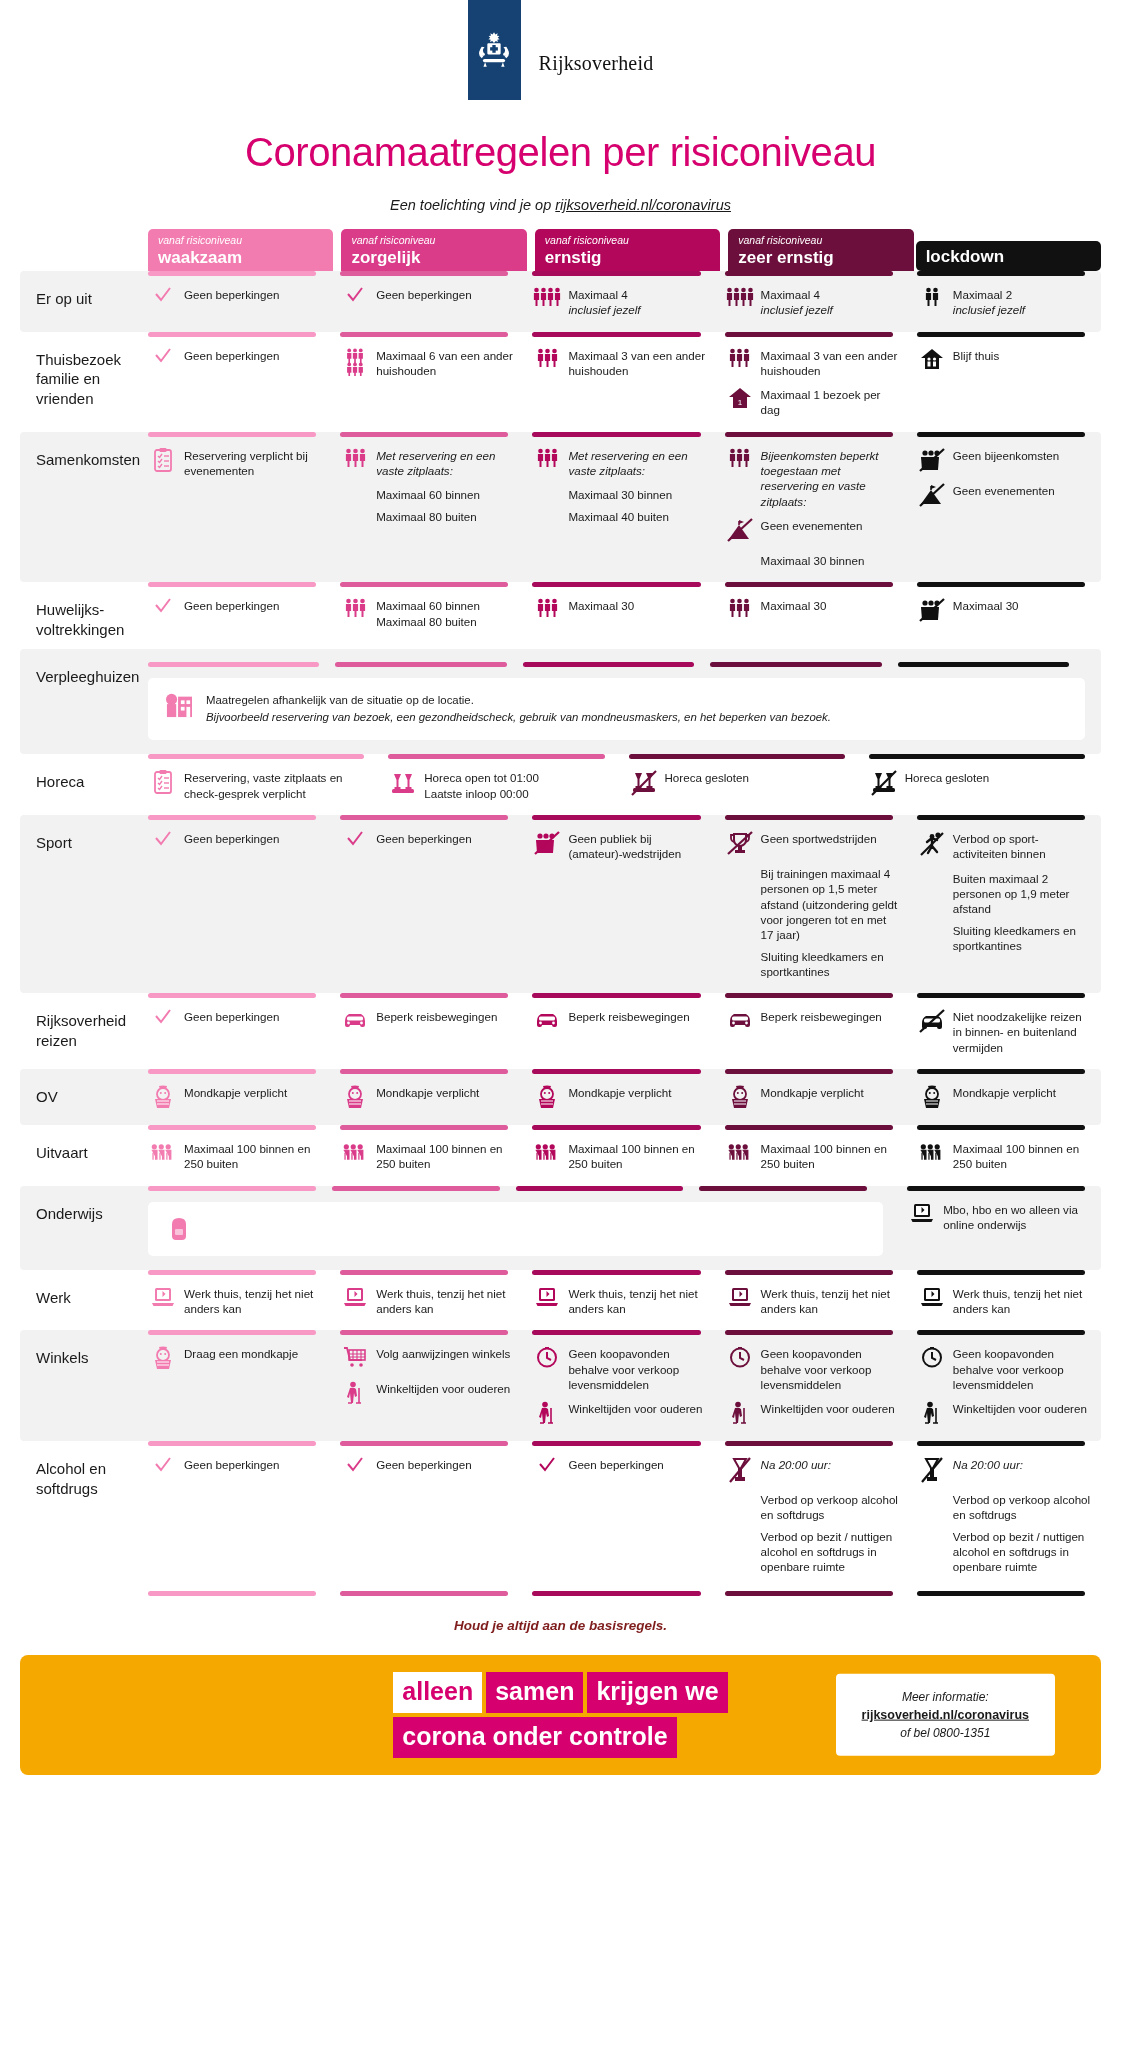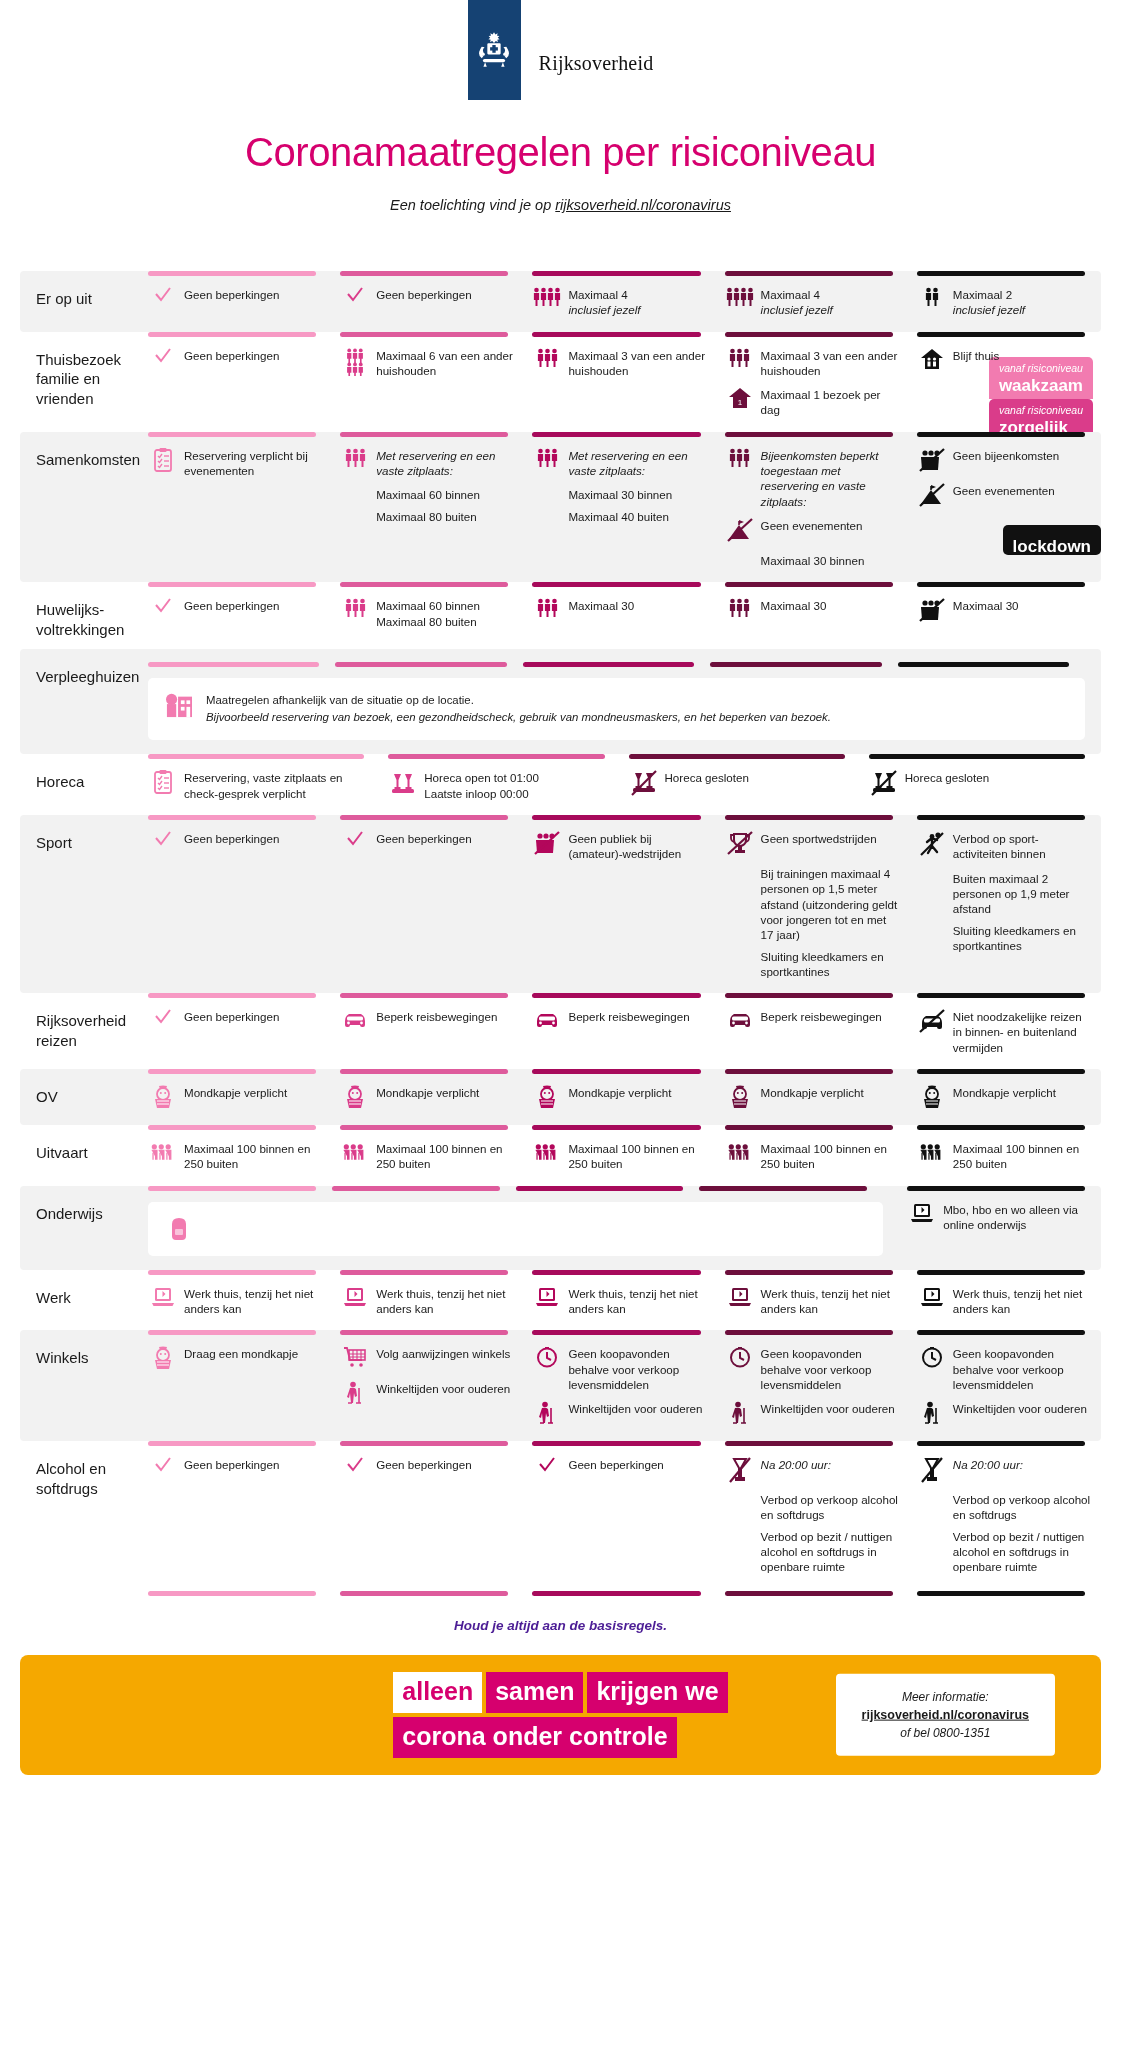--- a/index.html
+++ b/index.html
@@ -40,40 +40,40 @@
     font-style: italic;
     margin-top: 22px;
     color: #1a1a1a;
   }
   .subtitle a { color: #1a1a1a; text-decoration: underline; }
 
   
   
   .table { margin: 0 20px; position: relative; }
 
-  .headrow { display: flex; margin-top: 16px; height: 42px; align-items: flex-end; flex-direction: column; }
+  .headrow { display: flex; margin-top: 16px; height: 42px; align-items: flex-end; }
   .head-spacer { width: 128px; flex: 0 0 128px; }
   .head-cell {
     flex: 1 1 0;
     margin-right: 8px;
     border-radius: 5px 5px 0 0;
     padding: 6px 10px 5px 10px;
     color: #fff;
     height: 42px;
     position: relative;
   }
   .head-cell:last-child { margin-right: 0; }
   .head-sub { font-size: 10.5px; font-style: italic; line-height: 1.1; }
   .head-main { font-size: 17px; font-weight: bold; line-height: 1.15; margin-top: 1px; }
   .head-lockdown {
     background: #111 !important;
     border-radius: 5px;
     height: 30px;
     align-self: flex-end;
-    padding-top: 11px;
+    padding-top: 5px;
     margin-left: -6px;
     z-index: 3;
   }
   .head-lockdown .head-main { font-size: 17px; }
   .head-zeer {
     position: relative;
   }
 
   
   .row { display: flex; position: relative; }
@@ -106,21 +106,21 @@
     display: flex; align-items: flex-start;
     padding: 14px 16px; margin-right: 8px;
   }
   .banner .txt { font-size: 11.4px; line-height: 1.5; }
 
   
   .closerow { display: flex; margin-top: 2px; }
   .closerow .rule { margin-bottom: 0; }
 
   .basisregels {
-    text-align: center; color: #4c1d95;
+    text-align: center; color: #7f1d1d;
     font-size: 13.5px; font-style: italic; font-weight: bold;
     margin-top: 22px;
   }
 
   
   .footer {
     margin: 22px 20px 0 20px;
     background: #f5a800;
     border-radius: 8px;
     height: 120px;

